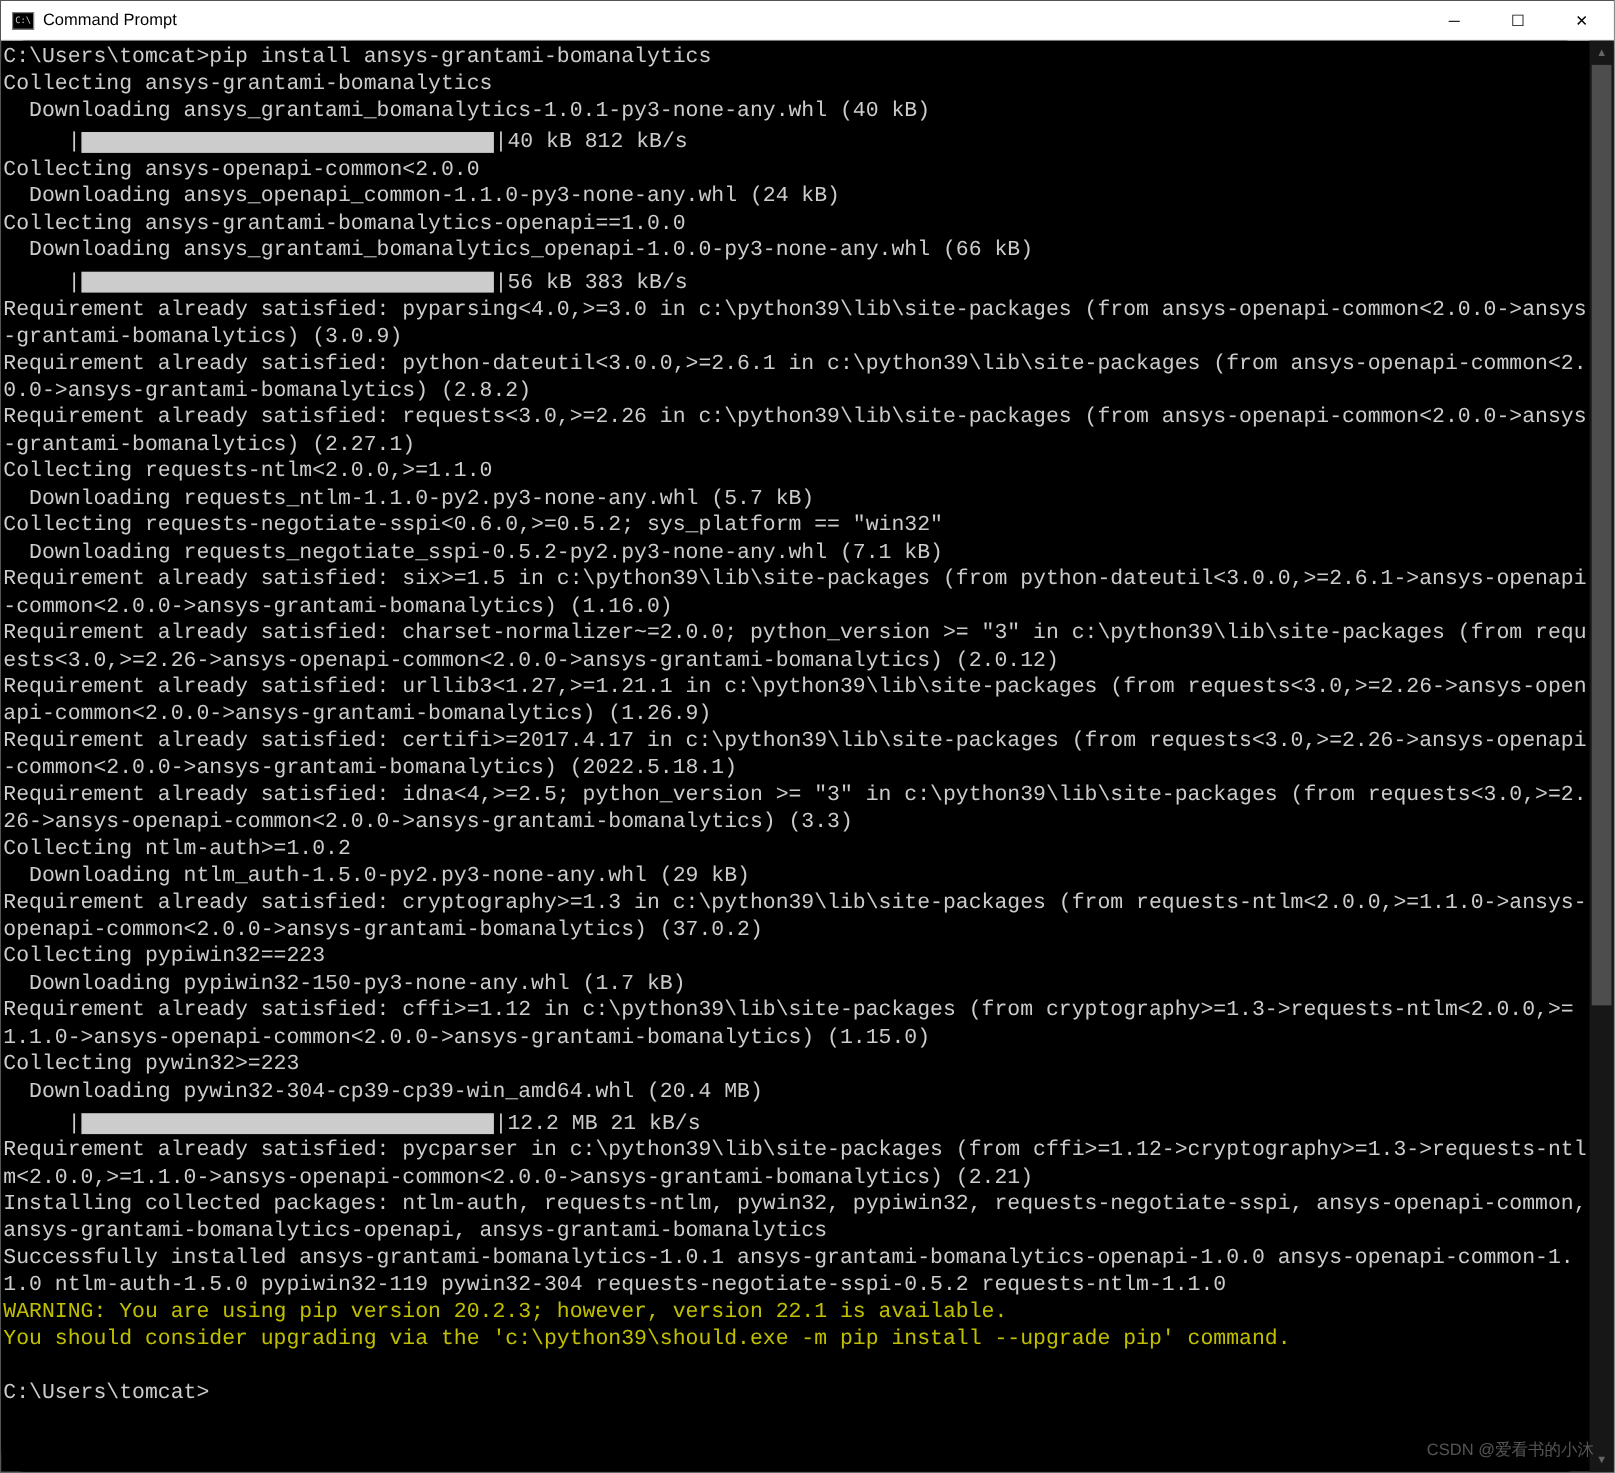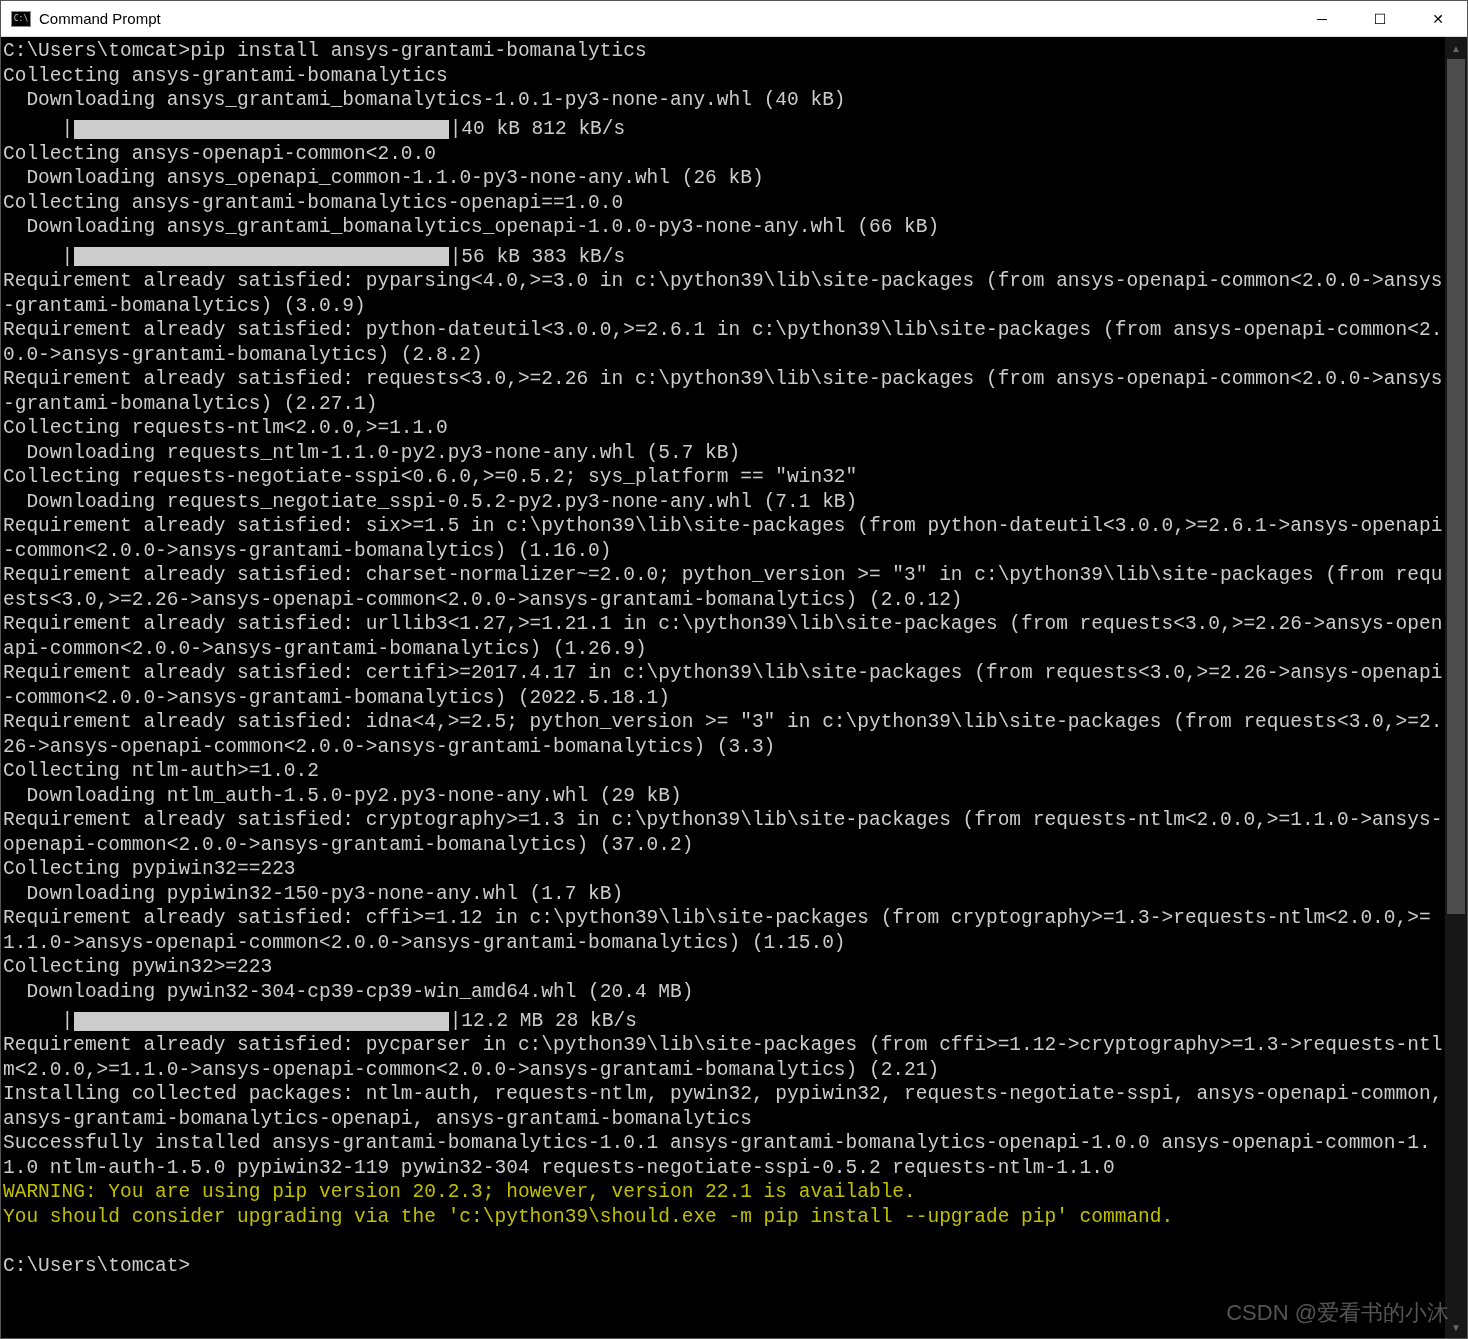--- a/index.html
+++ b/index.html
@@ -108,21 +108,21 @@
       background: #cccccc;
       vertical-align: middle;
       margin: 0 1px;
     }
     .warn { color: #c0c000; margin-top: 32px; }
     .watermark {
       position: absolute;
       right: 18px;
       bottom: 10px;
       color: rgba(200,200,200,0.42);
-      font-size: 22px;
+      font-size: 15px;
       font-family: "Microsoft YaHei", sans-serif;
     }
   </style>
 </head>
 <body>
 
 <div class="window">
   <div class="titlebar">
     <div class="titlebar-icon">C:\</div>
     <div class="titlebar-title">Command Prompt</div>
@@ -131,21 +131,21 @@
     <div class="titlebar-btn">☐</div>
     <div class="titlebar-btn close">✕</div>
   </div>
 
   <div class="terminal-wrap">
     <div class="terminal"><span>C:\Users\tomcat&gt;pip install ansys-grantami-bomanalytics</span>
 <span>Collecting ansys-grantami-bomanalytics</span>
 <span>  Downloading ansys_grantami_bomanalytics-1.0.1-py3-none-any.whl (40 kB)</span>
 <span class="progress-line"><span class="progress-indent"></span><span class="progress-pipe">|</span><span class="progress-bar"></span><span class="progress-pipe">|</span> <span>40 kB 812 kB/s</span></span>
 <span>Collecting ansys-openapi-common&lt;2.0.0</span>
-<span>  Downloading ansys_openapi_common-1.1.0-py3-none-any.whl (26 kB)</span>
+<span>  Downloading ansys_openapi_common-1.1.0-py3-none-any.whl (24 kB)</span>
 <span>Collecting ansys-grantami-bomanalytics-openapi==1.0.0</span>
 <span>  Downloading ansys_grantami_bomanalytics_openapi-1.0.0-py3-none-any.whl (66 kB)</span>
 <span class="progress-line"><span class="progress-indent"></span><span class="progress-pipe">|</span><span class="progress-bar"></span><span class="progress-pipe">|</span> <span>56 kB 383 kB/s</span></span>
 <span>Requirement already satisfied: pyparsing&lt;4.0,&gt;=3.0 in c:\python39\lib\site-packages (from ansys-openapi-common&lt;2.0.0-&gt;ansys-grantami-bomanalytics) (3.0.9)</span>
 <span>Requirement already satisfied: python-dateutil&lt;3.0.0,&gt;=2.6.1 in c:\python39\lib\site-packages (from ansys-openapi-common&lt;2.0.0-&gt;ansys-grantami-bomanalytics) (2.8.2)</span>
 <span>Requirement already satisfied: requests&lt;3.0,&gt;=2.26 in c:\python39\lib\site-packages (from ansys-openapi-common&lt;2.0.0-&gt;ansys-grantami-bomanalytics) (2.27.1)</span>
 <span>Collecting requests-ntlm&lt;2.0.0,&gt;=1.1.0</span>
 <span>  Downloading requests_ntlm-1.1.0-py2.py3-none-any.whl (5.7 kB)</span>
 <span>Collecting requests-negotiate-sspi&lt;0.6.0,&gt;=0.5.2; sys_platform == "win32"</span>
 <span>  Downloading requests_negotiate_sspi-0.5.2-py2.py3-none-any.whl (7.1 kB)</span>
@@ -155,21 +155,21 @@
 <span>Requirement already satisfied: certifi&gt;=2017.4.17 in c:\python39\lib\site-packages (from requests&lt;3.0,&gt;=2.26-&gt;ansys-openapi-common&lt;2.0.0-&gt;ansys-grantami-bomanalytics) (2022.5.18.1)</span>
 <span>Requirement already satisfied: idna&lt;4,&gt;=2.5; python_version &gt;= "3" in c:\python39\lib\site-packages (from requests&lt;3.0,&gt;=2.26-&gt;ansys-openapi-common&lt;2.0.0-&gt;ansys-grantami-bomanalytics) (3.3)</span>
 <span>Collecting ntlm-auth&gt;=1.0.2</span>
 <span>  Downloading ntlm_auth-1.5.0-py2.py3-none-any.whl (29 kB)</span>
 <span>Requirement already satisfied: cryptography&gt;=1.3 in c:\python39\lib\site-packages (from requests-ntlm&lt;2.0.0,&gt;=1.1.0-&gt;ansys-openapi-common&lt;2.0.0-&gt;ansys-grantami-bomanalytics) (37.0.2)</span>
 <span>Collecting pypiwin32==223</span>
 <span>  Downloading pypiwin32-150-py3-none-any.whl (1.7 kB)</span>
 <span>Requirement already satisfied: cffi&gt;=1.12 in c:\python39\lib\site-packages (from cryptography&gt;=1.3-&gt;requests-ntlm&lt;2.0.0,&gt;=1.1.0-&gt;ansys-openapi-common&lt;2.0.0-&gt;ansys-grantami-bomanalytics) (1.15.0)</span>
 <span>Collecting pywin32&gt;=223</span>
 <span>  Downloading pywin32-304-cp39-cp39-win_amd64.whl (20.4 MB)</span>
-<span class="progress-line"><span class="progress-indent"></span><span class="progress-pipe">|</span><span class="progress-bar"></span><span class="progress-pipe">|</span> <span>12.2 MB 28 kB/s</span></span>
+<span class="progress-line"><span class="progress-indent"></span><span class="progress-pipe">|</span><span class="progress-bar"></span><span class="progress-pipe">|</span> <span>12.2 MB 21 kB/s</span></span>
 <span>Requirement already satisfied: pycparser in c:\python39\lib\site-packages (from cffi&gt;=1.12-&gt;cryptography&gt;=1.3-&gt;requests-ntlm&lt;2.0.0,&gt;=1.1.0-&gt;ansys-openapi-common&lt;2.0.0-&gt;ansys-grantami-bomanalytics) (2.21)</span>
 <span>Installing collected packages: ntlm-auth, requests-ntlm, pywin32, pypiwin32, requests-negotiate-sspi, ansys-openapi-common, ansys-grantami-bomanalytics-openapi, ansys-grantami-bomanalytics</span>
 <span>Successfully installed ansys-grantami-bomanalytics-1.0.1 ansys-grantami-bomanalytics-openapi-1.0.0 ansys-openapi-common-1.1.0 ntlm-auth-1.5.0 pypiwin32-119 pywin32-304 requests-negotiate-sspi-0.5.2 requests-ntlm-1.1.0</span>
 <span class="warn">WARNING: You are using pip version 20.2.3; however, version 22.1 is available.</span>
 <span class="warn">You should consider upgrading via the 'c:\python39\should.exe -m pip install --upgrade pip' command.</span>
 <span></span>
 <span>C:\Users\tomcat&gt;</span></div>
 
     <div class="scrollbar">
       <div class="scroll-arrow">▲</div>

